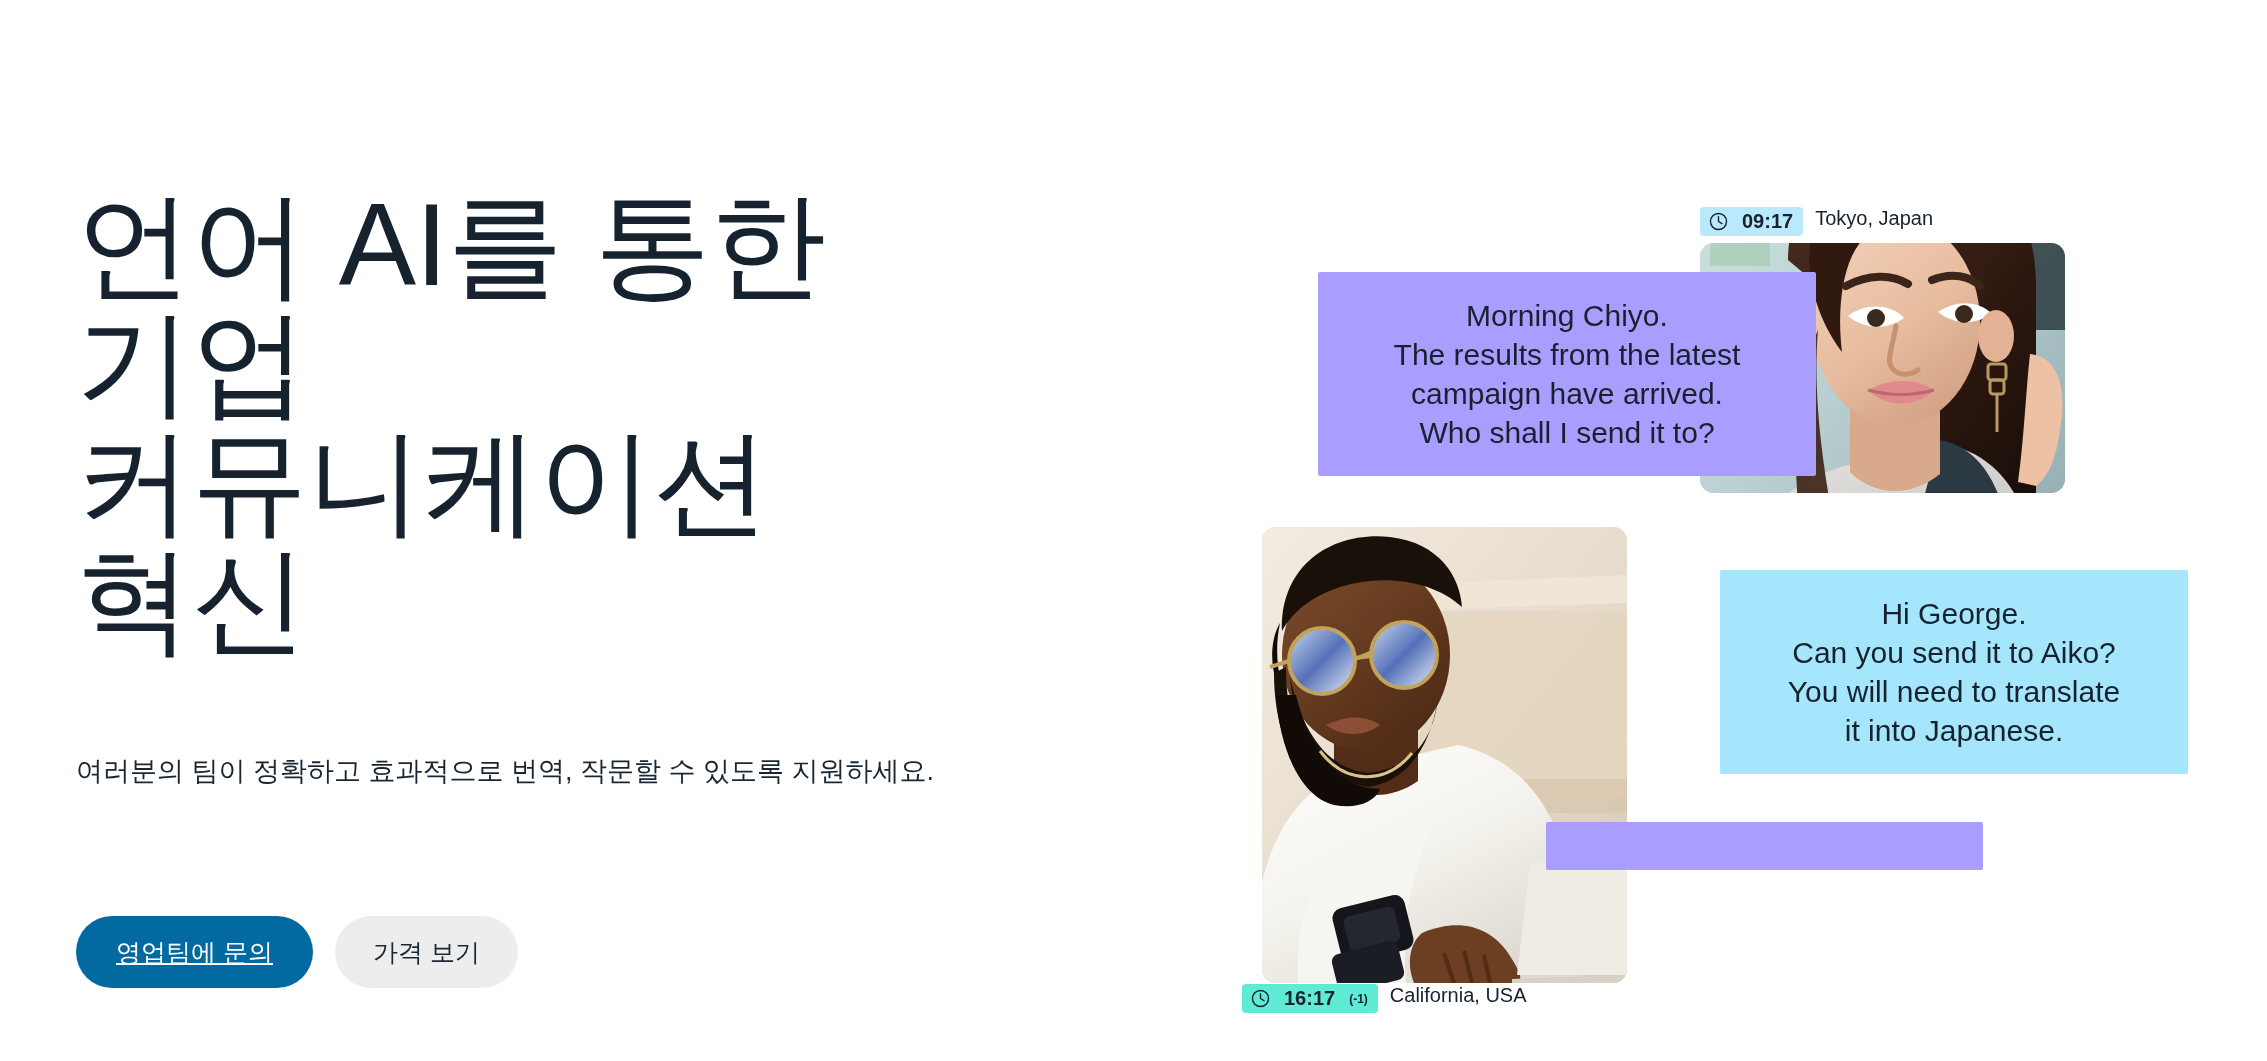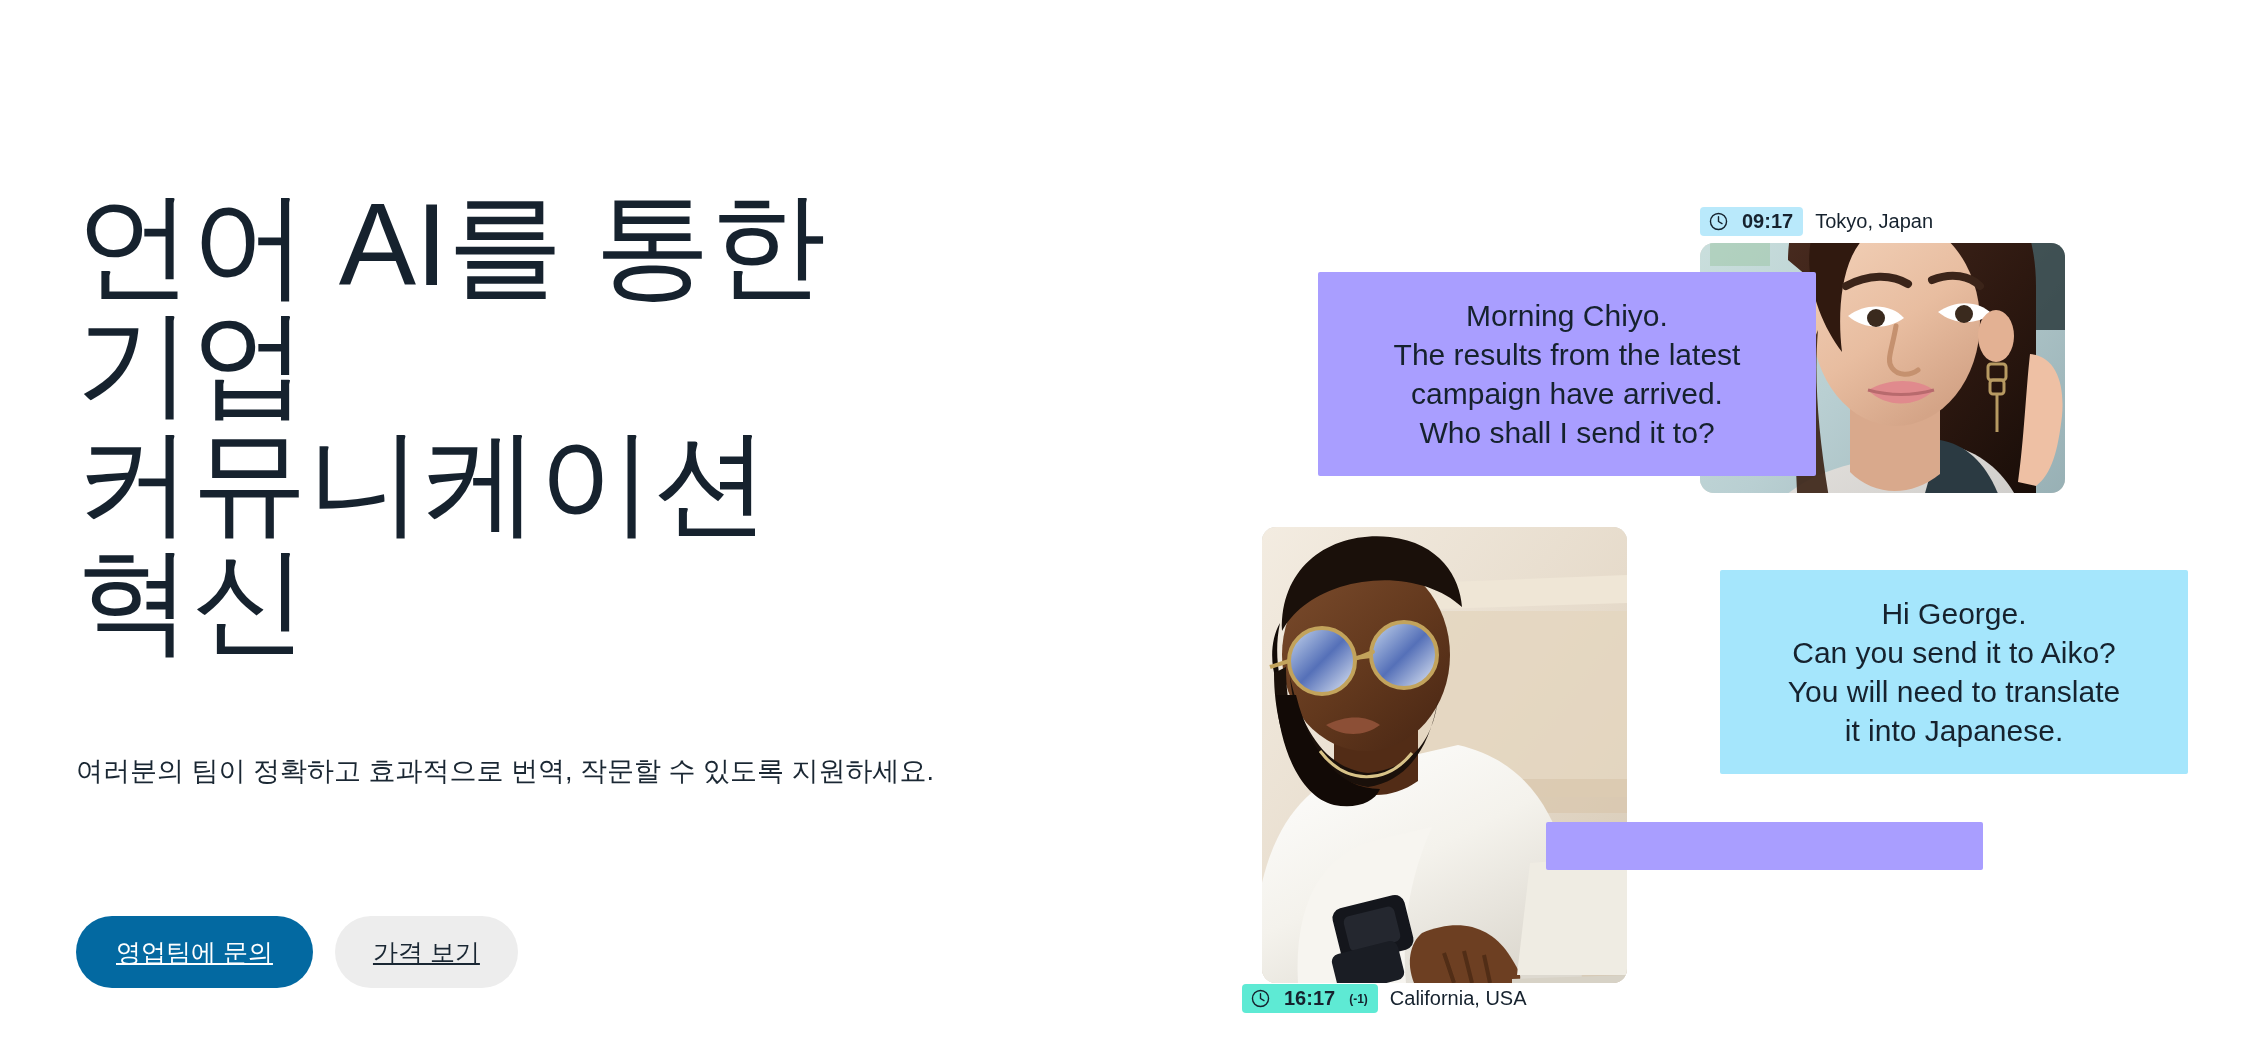--- a/index.html
+++ b/index.html
@@ -79,37 +79,35 @@
     height: 72px;
     padding: 0 40px;
     text-decoration: underline;
   }
 
   .btn-secondary {
     background: #EDEDED;
     color: #1A2733;
     height: 72px;
     padding: 0 38px;
-    text-decoration: underline;
   }
 
   
   .collage {
     position: absolute;
     left: 1230px;
     top: 0;
     width: 1037px;
     height: 1061px;
   }
 
   
   .time-badge {
     position: absolute;
     display: flex;
-    align-items: center;
     font-size: 20px;
     color: #16222E;
     white-space: nowrap;
     z-index: 40;
   }
   .time-badge .chip {
     display: inline-flex;
     align-items: center;
     gap: 13px;
     padding: 3px 10px 3px 8px;

